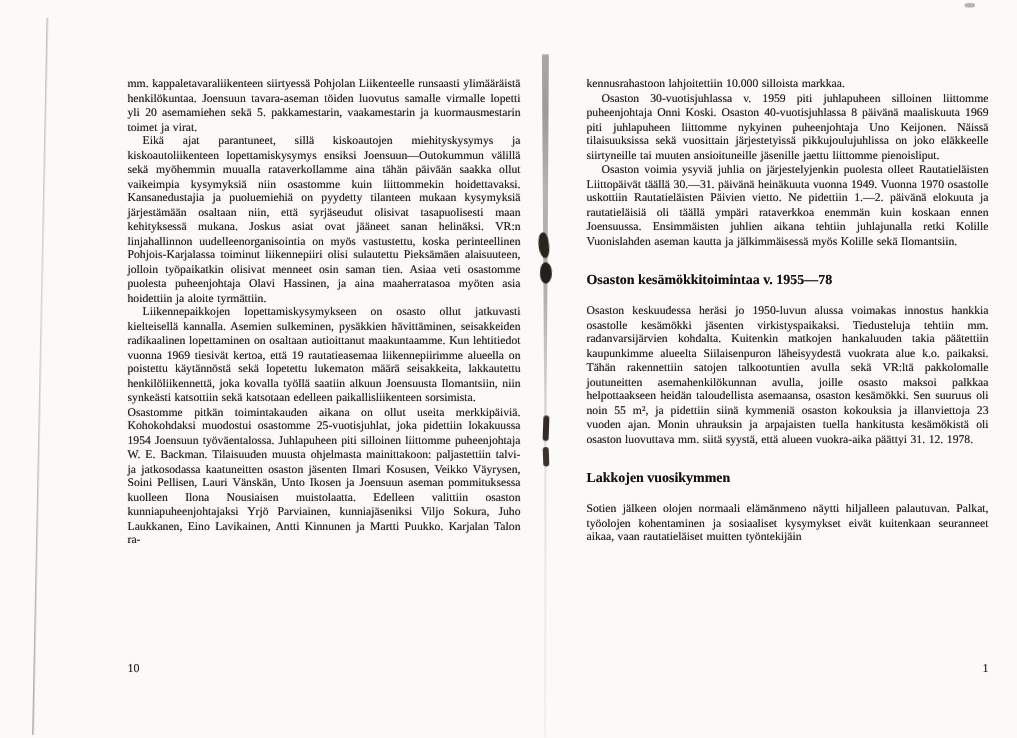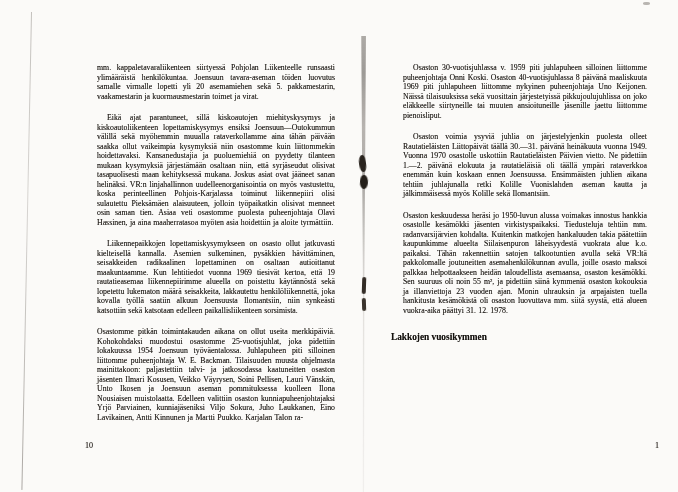--- a/index.html
+++ b/index.html
@@ -17,21 +17,21 @@
     color: #1c1a18;
   }
   .page-content {
     position: absolute;
     top: 51px;
   }
   .page-content.left  { left: 85px;  width: 262px; }
   .page-content.right { left: 391px; width: 268px; }
 
   .paragraph {
-    margin: 12px;
+    margin: 0;
     font-size: 7.8px;
     line-height: 9.5px;
     text-align: justify;
     color: #201d1a;
     text-shadow: 0 0 0.5px rgba(40, 34, 28, 0.55);
     word-spacing: 0.4px;
   }
   .paragraph.indent { text-indent: 10px; }
 
   .heading {
@@ -120,23 +120,26 @@
   <div class="corner-mark"></div>
 
   <div class="page-content left">
       <p class="paragraph">mm. kappaletavaraliikenteen siirtyessä Pohjolan Liikenteelle runsaasti ylimääräistä henkilökuntaa. Joensuun tavara-aseman töiden luovutus samalle virmalle lopetti yli 20 asemamiehen sekä 5. pakkamestarin, vaakamestarin ja kuormausmestarin toimet ja virat.</p>
       <p class="paragraph indent">Eikä ajat parantuneet, sillä kiskoautojen miehityskysymys ja kiskoautoliikenteen lopettamiskysymys ensiksi Joensuun—Outokummun välillä sekä myöhemmin muualla rataverkollamme aina tähän päivään saakka ollut vaikeimpia kysymyksiä niin osastomme kuin liittommekin hoidettavaksi. Kansanedustajia ja puoluemiehiä on pyydetty tilanteen mukaan kysymyksiä järjestämään osaltaan niin, että syrjäseudut olisivat tasapuolisesti maan kehityksessä mukana. Joskus asiat ovat jääneet sanan helinäksi. VR:n linjahallinnon uudelleenorganisointia on myös vastustettu, koska perinteellinen Pohjois-Karjalassa toiminut liikennepiiri olisi sulautettu Pieksämäen alaisuuteen, jolloin työpaikatkin olisivat menneet osin saman tien. Asiaa veti osastomme puolesta puheenjohtaja Olavi Hassinen, ja aina maaherratasoa myöten asia hoidettiin ja aloite tyrmättiin.</p>
       <p class="paragraph indent">Liikennepaikkojen lopettamiskysymykseen on osasto ollut jatkuvasti kielteisellä kannalla. Asemien sulkeminen, pysäkkien hävittäminen, seisakkeiden radikaalinen lopettaminen on osaltaan autioittanut maakuntaamme. Kun lehtitiedot vuonna 1969 tiesivät kertoa, että 19 rautatieasemaa liikennepiirimme alueella on poistettu käytännöstä sekä lopetettu lukematon määrä seisakkeita, lakkautettu henkilöliikennettä, joka kovalla työllä saatiin alkuun Joensuusta Ilomantsiin, niin synkeästi katsottiin sekä katsotaan edelleen paikallisliikenteen sorsimista.</p>
       <p class="paragraph">Osastomme pitkän toimintakauden aikana on ollut useita merkkipäiviä. Kohokohdaksi muodostui osastomme 25-vuotisjuhlat, joka pidettiin lokakuussa 1954 Joensuun työväentalossa. Juhlapuheen piti silloinen liittomme puheenjohtaja W. E. Backman. Tilaisuuden muusta ohjelmasta mainittakoon: paljastettiin talvi- ja jatkosodassa kaatuneitten osaston jäsenten Ilmari Kosusen, Veikko Väyrysen, Soini Pellisen, Lauri Vänskän, Unto Ikosen ja Joensuun aseman pommituksessa kuolleen Ilona Nousiaisen muistolaatta. Edelleen valittiin osaston kunniapuheenjohtajaksi Yrjö Parviainen, kunniajäseniksi Viljo Sokura, Juho Laukkanen, Eino Lavikainen, Antti Kinnunen ja Martti Puukko. Karjalan Talon ra-</p>
     </div>
 
   <div class="page-content right">
+      <p class="paragraph">kennusrahastoon lahjoitettiin 10.000 silloista markkaa.</p>
       <p class="paragraph indent">Osaston 30-vuotisjuhlassa v. 1959 piti juhlapuheen silloinen liittomme puheenjohtaja Onni Koski. Osaston 40-vuotisjuhlassa 8 päivänä maaliskuuta 1969 piti juhlapuheen liittomme nykyinen puheenjohtaja Uno Keijonen. Näissä tilaisuuksissa sekä vuosittain järjestetyissä pikkujoulujuhlissa on joko eläkkeelle siirtyneille tai muuten ansioituneille jäsenille jaettu liittomme pienoisliput.</p>
       <p class="paragraph indent">Osaston voimia ysyviä juhlia on järjestelyjenkin puolesta olleet Rautatieläisten Liittopäivät täällä 30.—31. päivänä heinäkuuta vuonna 1949. Vuonna 1970 osastolle uskottiin Rautatieläisten Päivien vietto. Ne pidettiin 1.—2. päivänä elokuuta ja rautatieläisiä oli täällä ympäri rataverkkoa enemmän kuin koskaan ennen Joensuussa. Ensimmäisten juhlien aikana tehtiin juhlajunalla retki Kolille Vuonislahden aseman kautta ja jälkimmäisessä myös Kolille sekä Ilomantsiin.</p>
+      <h2 class="heading">Osaston kesämökkitoimintaa v. 1955—78</h2>
       <p class="paragraph">Osaston keskuudessa heräsi jo 1950-luvun alussa voimakas innostus hankkia osastolle kesämökki jäsenten virkistyspaikaksi. Tiedusteluja tehtiin mm. radanvarsijärvien kohdalta. Kuitenkin matkojen hankaluuden takia päätettiin kaupunkimme alueelta Siilaisenpuron läheisyydestä vuokrata alue k.o. paikaksi. Tähän rakennettiin satojen talkootuntien avulla sekä VR:ltä pakkolomalle joutuneitten asemahenkilökunnan avulla, joille osasto maksoi palkkaa helpottaakseen heidän taloudellista asemaansa, osaston kesämökki. Sen suuruus oli noin 55 m², ja pidettiin siinä kymmeniä osaston kokouksia ja illanviettoja 23 vuoden ajan. Monin uhrauksin ja arpajaisten tuella hankitusta kesämökistä oli osaston luovuttava mm. siitä syystä, että alueen vuokra-aika päättyi 31. 12. 1978.</p>
       <h2 class="heading">Lakkojen vuosikymmen</h2>
+      <p class="paragraph">Sotien jälkeen olojen normaali elämänmeno näytti hiljalleen palautuvan. Palkat, työolojen kohentaminen ja sosiaaliset kysymykset eivät kuitenkaan seuranneet aikaa, vaan rautatieläiset muitten työntekijäin</p>
     </div>
 
   <div class="pagenum left">10</div>
 
   <div class="pagenum right">1</div>
 
 </div>
 
 </body></html>

